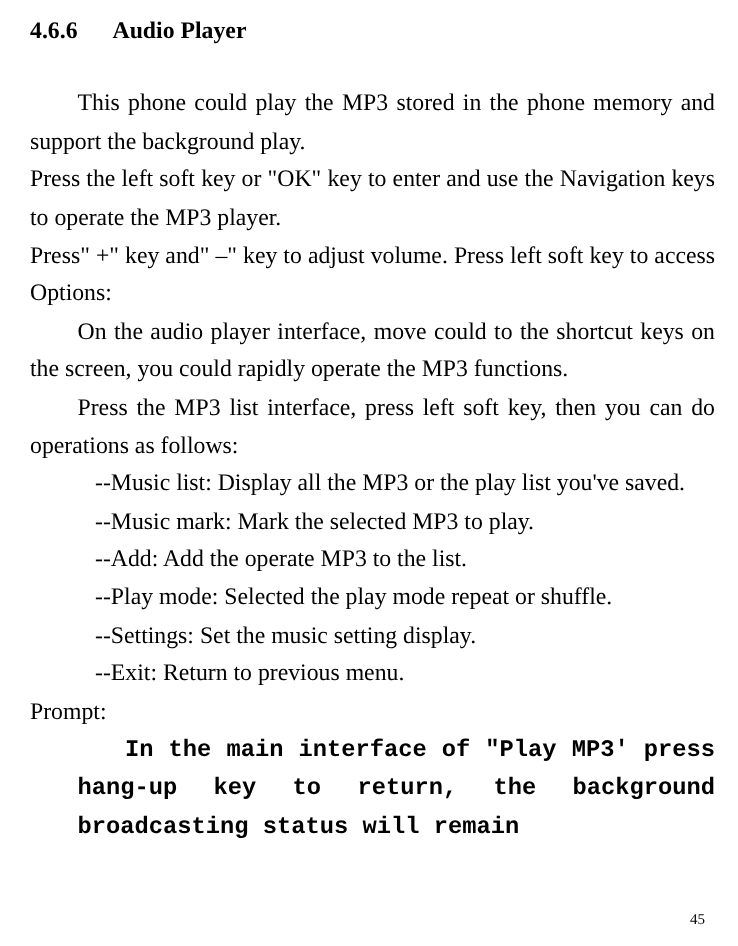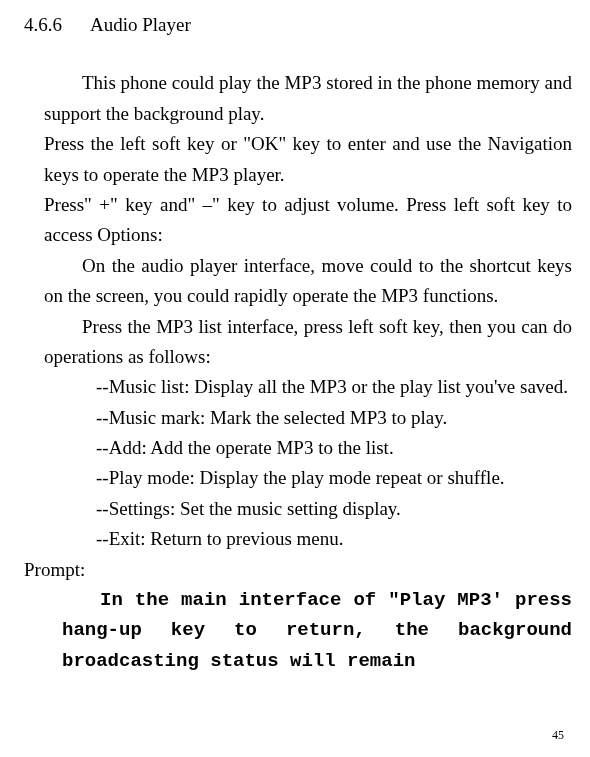--- a/index.html
+++ b/index.html
@@ -12,31 +12,30 @@
       height: 757px;
       background: #ffffff;
       font-family: "Times New Roman", Times, serif;
       font-size: 19px;
       color: #000000;
       padding: 10px 18px 10px 24px;
       position: relative;
       line-height: 1.6;
     }
     .section-heading {
-      font-weight: normal;
+      font-weight: bold;
       margin-bottom: 28px;
     }
     .section-number {
       display: inline-block;
       margin-right: 28px;
     }
     .paragraph {
       text-align: justify;
       margin-bottom: 0;
-      margin-left: 20px;
     }
     .indent {
       text-indent: 38px;
     }
     .list-item {
       text-indent: 52px;
     }
     .prompt-label {
       font-weight: normal;
     }
@@ -63,20 +62,20 @@
 
 <div class="paragraph indent">This phone could play the MP3 stored in the phone memory and support the background play.</div>
 <div class="paragraph">Press the left soft key or "OK" key to enter and use the Navigation keys to operate the MP3 player.</div>
 <div class="paragraph">Press" +" key and" –" key to adjust volume. Press left soft key to access Options:</div>
 <div class="paragraph indent">On the audio player interface, move could to the shortcut keys on the screen, you could rapidly operate the MP3 functions.</div>
 <div class="paragraph indent">Press the MP3 list interface, press left soft key, then you can do operations as follows:</div>
 
 <div class="paragraph list-item">--Music list: Display all the MP3 or the play list you've saved.</div>
 <div class="paragraph list-item">--Music mark: Mark the selected MP3 to play.</div>
 <div class="paragraph list-item">--Add: Add the operate MP3 to the list.</div>
-<div class="paragraph list-item">--Play mode: Display the play mode repeat or shuffle.</div>
+<div class="paragraph list-item">--Play mode: Selected the play mode repeat or shuffle.</div>
 <div class="paragraph list-item">--Settings: Set the music setting display.</div>
 <div class="paragraph list-item">--Exit: Return to previous menu.</div>
 
 <div class="prompt-label">Prompt:</div>
 <div class="prompt-text">In the main interface of "Play MP3' press hang-up key to return, the background broadcasting status will remain</div>
 
 <div class="page-number">45</div>
 
 </body></html>

